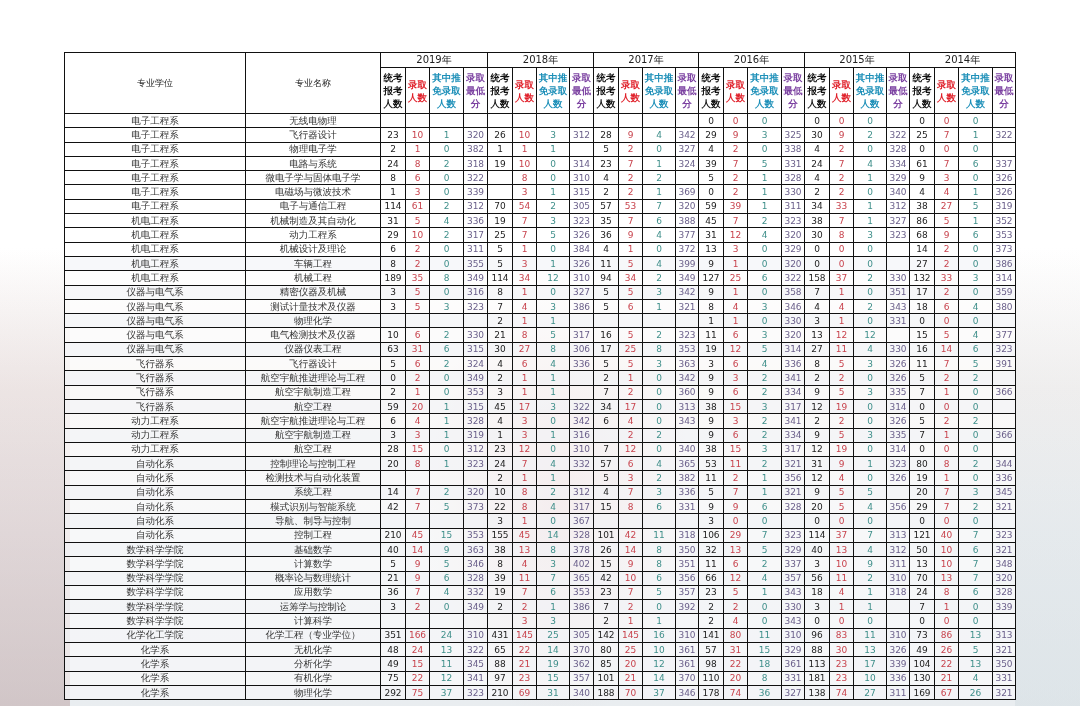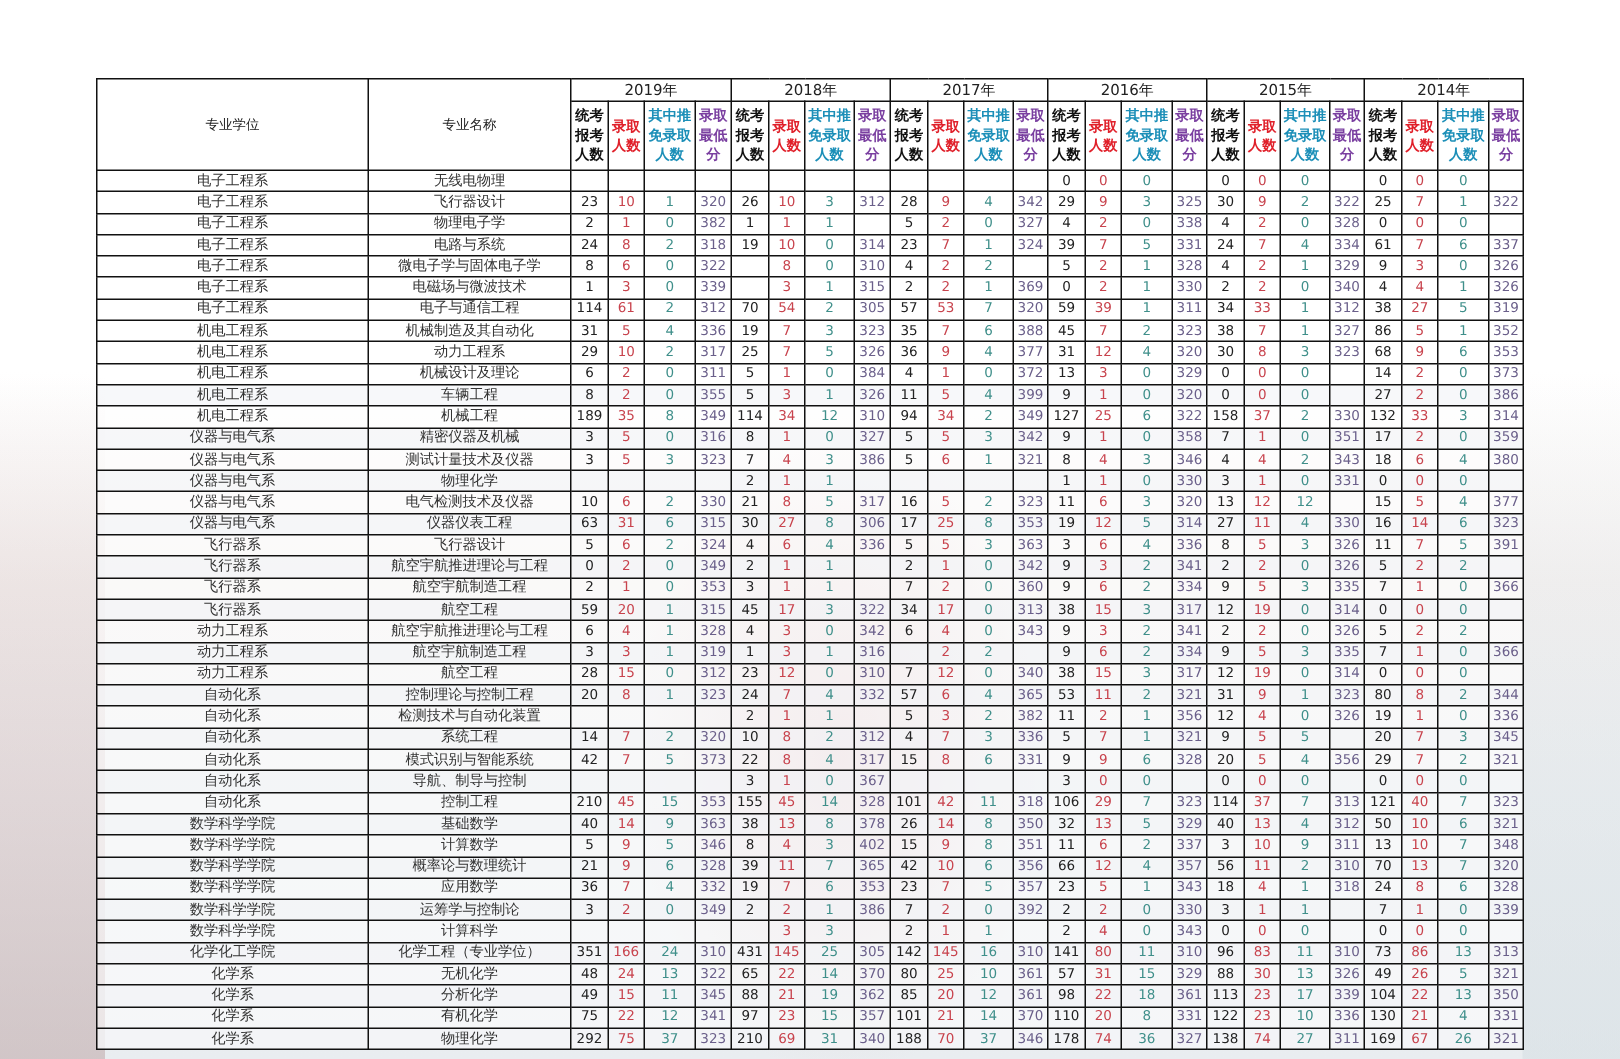--- a/index.html
+++ b/index.html
@@ -1223,21 +1223,21 @@
         <td class="v-exempt">15</td>
         <td class="v-min">357</td>
         <td class="v-total">101</td>
         <td class="v-admit">21</td>
         <td class="v-exempt">14</td>
         <td class="v-min">370</td>
         <td class="v-total">110</td>
         <td class="v-admit">20</td>
         <td class="v-exempt">8</td>
         <td class="v-min">331</td>
-        <td class="v-total">122</td>
+        <td class="v-total">181</td>
         <td class="v-admit">23</td>
         <td class="v-exempt">10</td>
         <td class="v-min">336</td>
         <td class="v-total">130</td>
         <td class="v-admit">21</td>
         <td class="v-exempt">4</td>
         <td class="v-min">331</td>
       </tr>
       <tr class="alt">
         <td class="dept">化学系</td>

